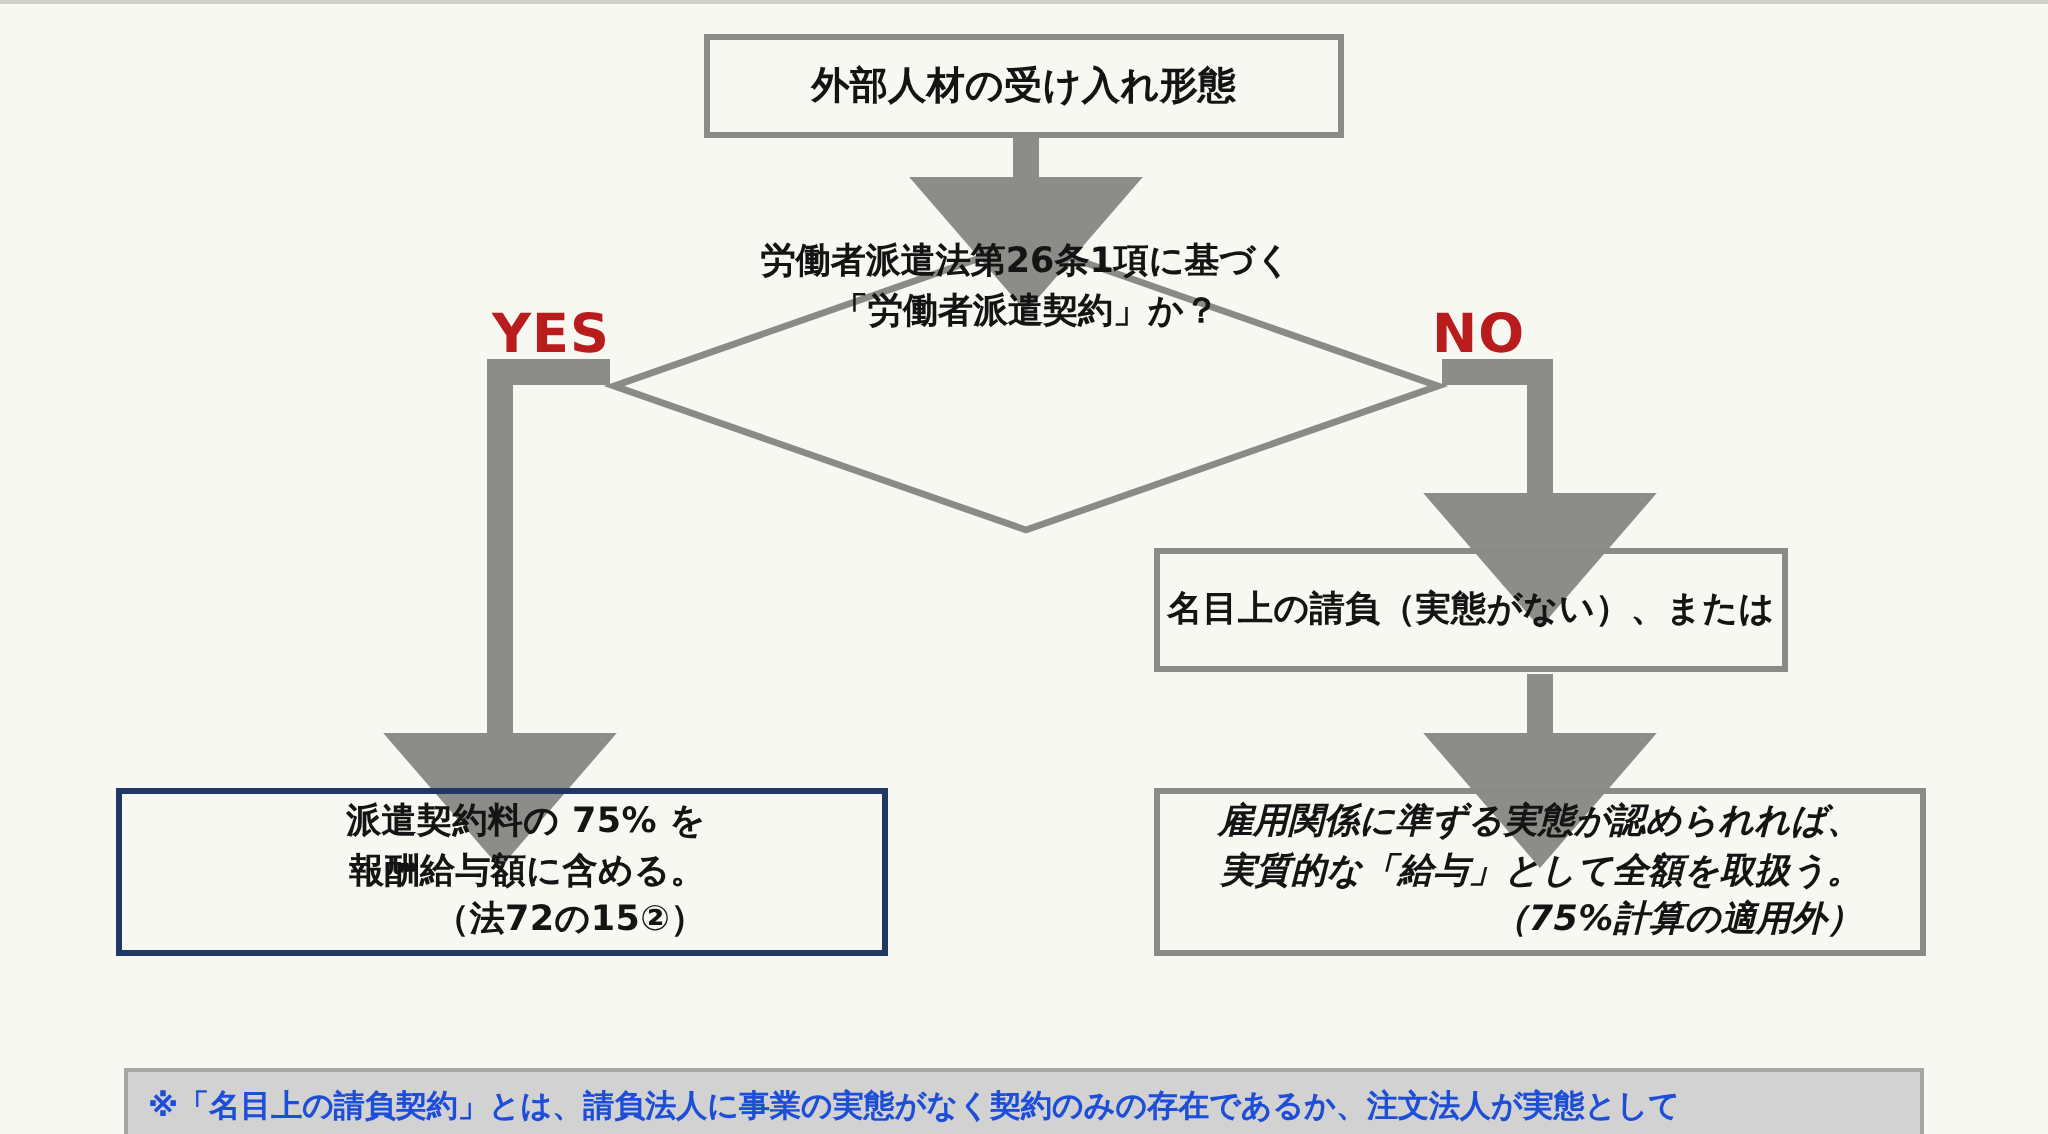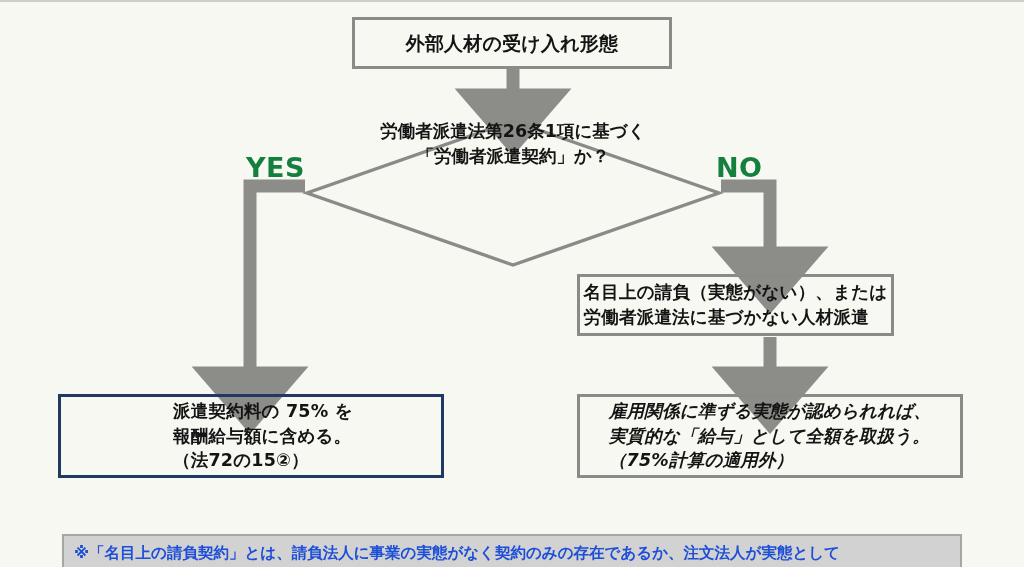--- a/index.html
+++ b/index.html
@@ -29,21 +29,21 @@
     height: 2px;
     background: #cfcfc9;
   }
 
   .node {
     position: absolute;
     box-sizing: border-box;
     display: flex;
     align-items: center;
     justify-content: center;
-    text-align: left;
+    text-align: right;
     color: #141414;
     font-weight: bold;
     line-height: 1.42;
     letter-spacing: 0.2px;
     background: transparent;
   }
 
   
   .box-gray {
     border: 3px solid #8a8a87;
@@ -98,21 +98,21 @@
     font-weight: bold;
     color: #141414;
     line-height: 1.45;
   }
 
   
   .branch-label {
     position: absolute;
     font-size: 27px;
     font-weight: bold;
-    color: #15803d;
+    color: #b91c1c;
     letter-spacing: 0.5px;
   }
   #label-yes { left: 246px; top: 152px; }
   #label-no  { left: 716px; top: 152px; }
 
   
   #arrows {
     position: absolute;
     left: 0; top: 0;
     width: 1024px; height: 567px;
@@ -183,21 +183,20 @@
       </div>
     </div>
   </div>
 
   <div class="branch-label" id="label-yes">YES</div>
   <div class="branch-label" id="label-no">NO</div>
 
   <div class="node box-gray" id="box-right-mid">
     <div>
       <span>名目上の請負（実態がない）、または</span><br>
-      <span>労働者派遣法に基づかない人材派遣</span>
     </div>
   </div>
 
   <div class="node box-gray" id="box-right-bottom">
     <div>
       <span>雇用関係に準ずる実態が認められれば、</span><br>
       <span>実質的な「給与」として全額を取扱う。</span><br>
       <span>（75%計算の適用外）</span>
     </div>
   </div>

